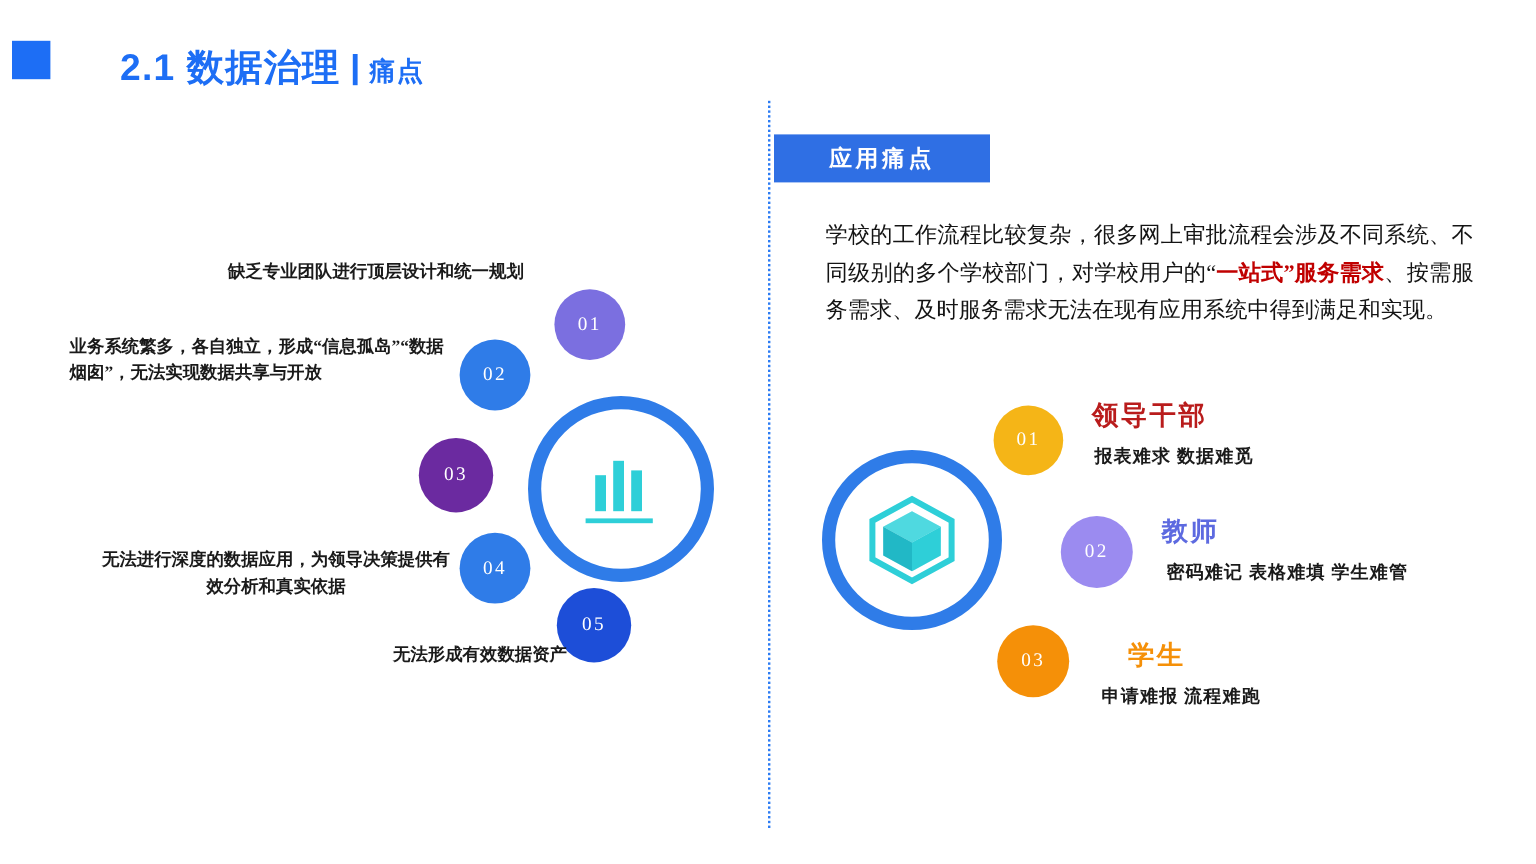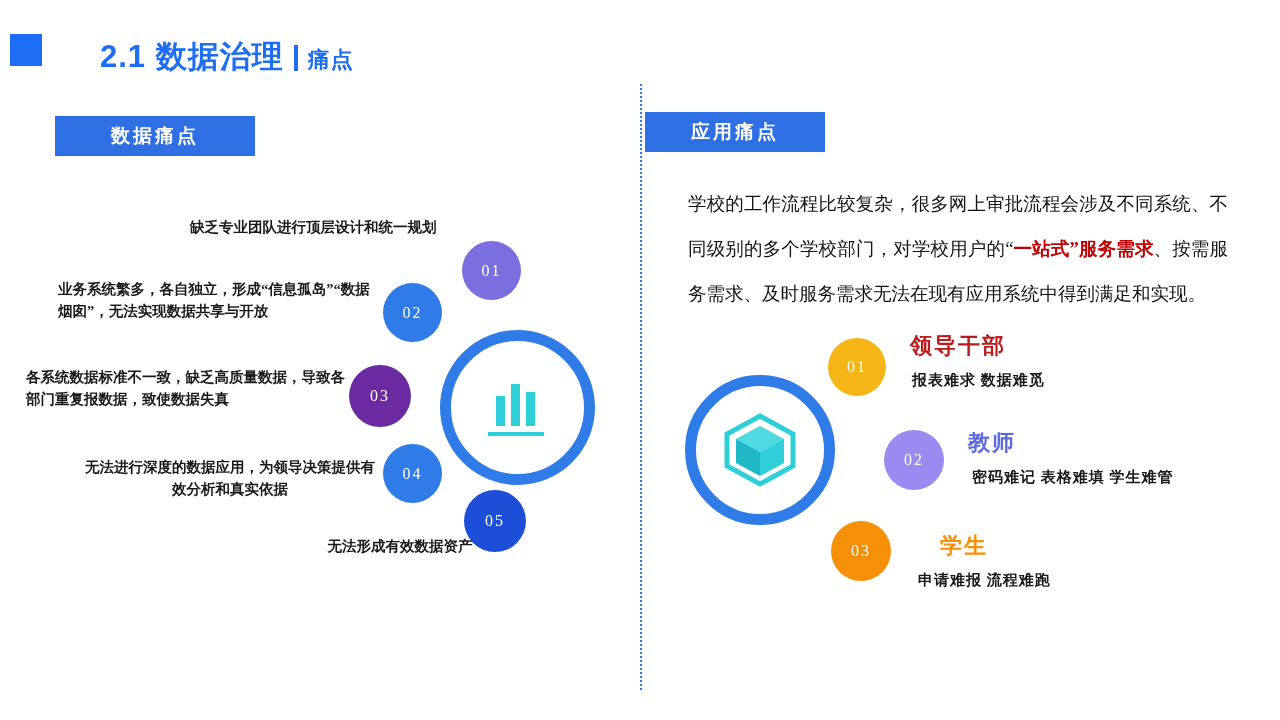--- a/index.html
+++ b/index.html
@@ -67,21 +67,21 @@
   .ltext{
     position:absolute;
     font-family:"Liberation Serif","DejaVu Serif",serif;
     font-size:14.5px;color:#1a1a1a;line-height:22px;font-weight:bold;
   }
 
   
   .para{
     position:absolute;left:688px;top:182px;width:540px;
     font-family:"Liberation Serif","DejaVu Serif",serif;
-    font-size:18.5px;line-height:45px;color:#141414;
+    font-size:18.5px;line-height:31px;color:#141414;
     text-align:justify;
   }
   .para .hl{color:#c00000;font-weight:bold;}
 
   .ring-right{left:685px;top:375px;width:150px;height:150px;}
   .cube{
     position:absolute;left:723px;top:412px;width:74px;height:76px;
   }
 
   .rcircle{
@@ -106,21 +106,20 @@
 
 <div class="slide">
 
   <div class="hdr-square"></div>
   <div class="hdr-title">
     <span>2.1 数据治理</span><span class="hdr-bar"></span><span class="hdr-sub">痛点</span>
   </div>
 
   <div class="divider"></div>
 
-  <div class="tab tab-left">数据痛点</div>
   <div class="tab tab-right">应用痛点</div>
 
   <div class="ring ring-left"></div>
   <div class="bars-icon">
     <svg width="95" height="95" viewBox="0 0 95 95">
       <rect x="26" y="36" width="9" height="30" fill="#2ecfd8"></rect>
       <rect x="41" y="24" width="9" height="42" fill="#2ecfd8"></rect>
       <rect x="56" y="32" width="9" height="34" fill="#2ecfd8"></rect>
       <rect x="18" y="72" width="56" height="4" fill="#2ecfd8"></rect>
     </svg>
@@ -137,21 +136,20 @@
   </div>
   <div class="bubble" style="left:383px;top:444px;width:59px;height:59px;background:#2f7ce8;">
     <span>04</span>
   </div>
   <div class="bubble" style="left:464px;top:490px;width:62px;height:62px;background:#1d4ed8;">
     <span>05</span>
   </div>
 
   <div class="ltext" style="left:190px;top:216px;width:300px;text-align:left;">缺乏专业团队进行顶层设计和统一规划</div>
   <div class="ltext" style="left:58px;top:278px;width:320px;text-align:left;">业务系统繁多，各自独立，形成“信息孤岛”“数据烟囱”，无法实现数据共享与开放</div>
-  <div class="ltext" style="left:26px;top:366px;width:320px;text-align:left;">各系统数据标准不一致，缺乏高质量数据，导致各部门重复报数据，致使数据失真</div>
   <div class="ltext" style="left:80px;top:456px;width:300px;text-align:center;">无法进行深度的数据应用，为领导决策提供有效分析和真实依据</div>
   <div class="ltext" style="left:270px;top:535px;width:260px;text-align:center;">无法形成有效数据资产</div>
 
   <div class="para">
     <span>学校的工作流程比较复杂，很多网上审批流程会涉及不同系统、不同级别的多个学校部门，对学校用户的“</span><span class="hl">一站式”服务需求</span><span>、按需服务需求、及时服务需求无法在现有应用系统中得到满足和实现。</span>
   </div>
 
   <div class="ring ring-right"></div>
   <div class="cube">
     <svg width="74" height="76" viewBox="0 0 74 76">

